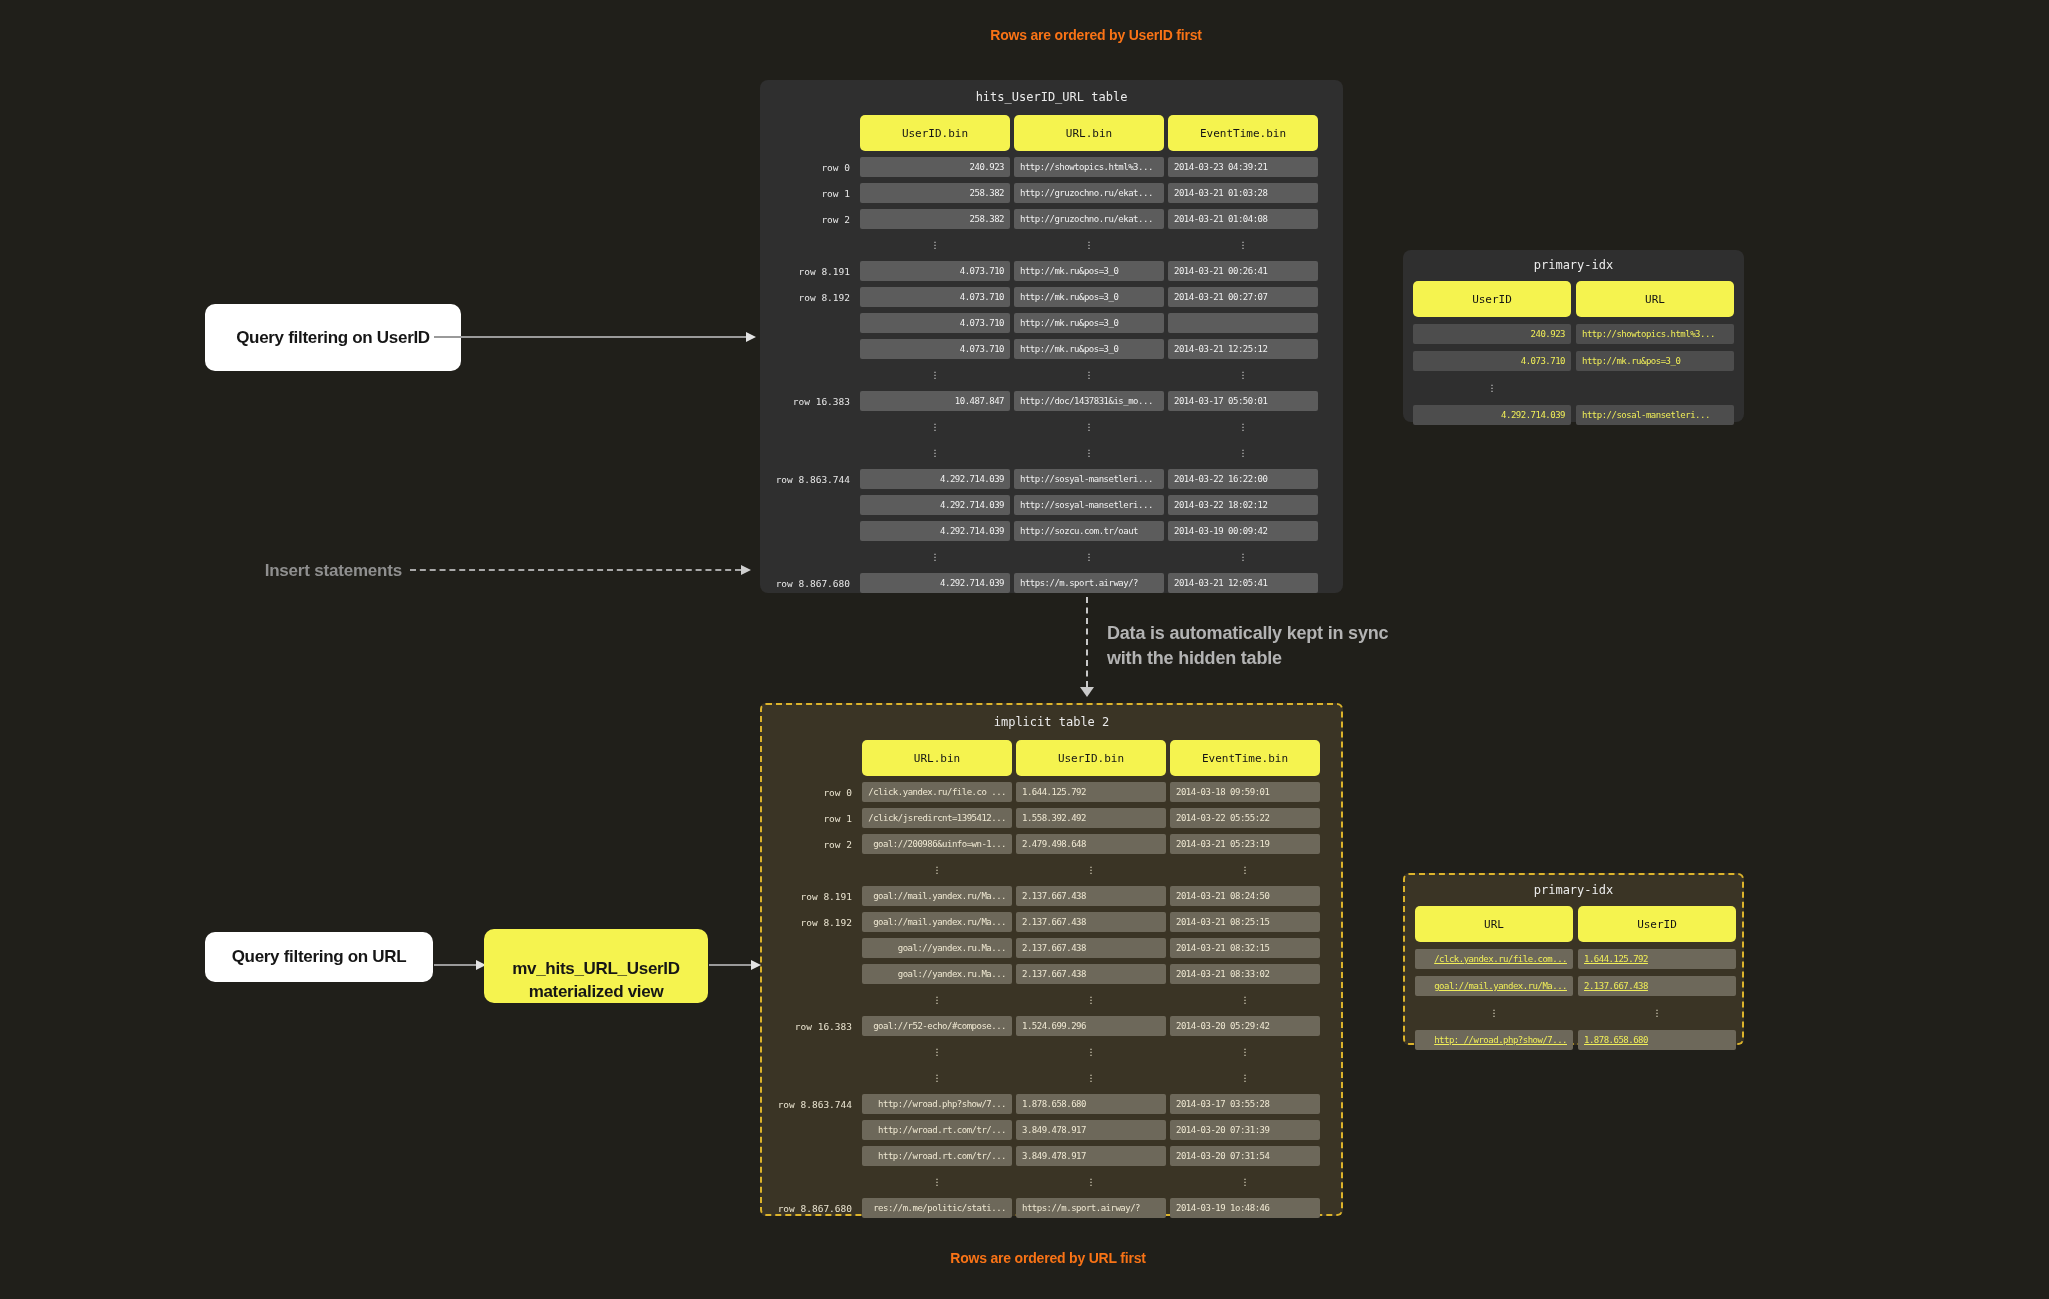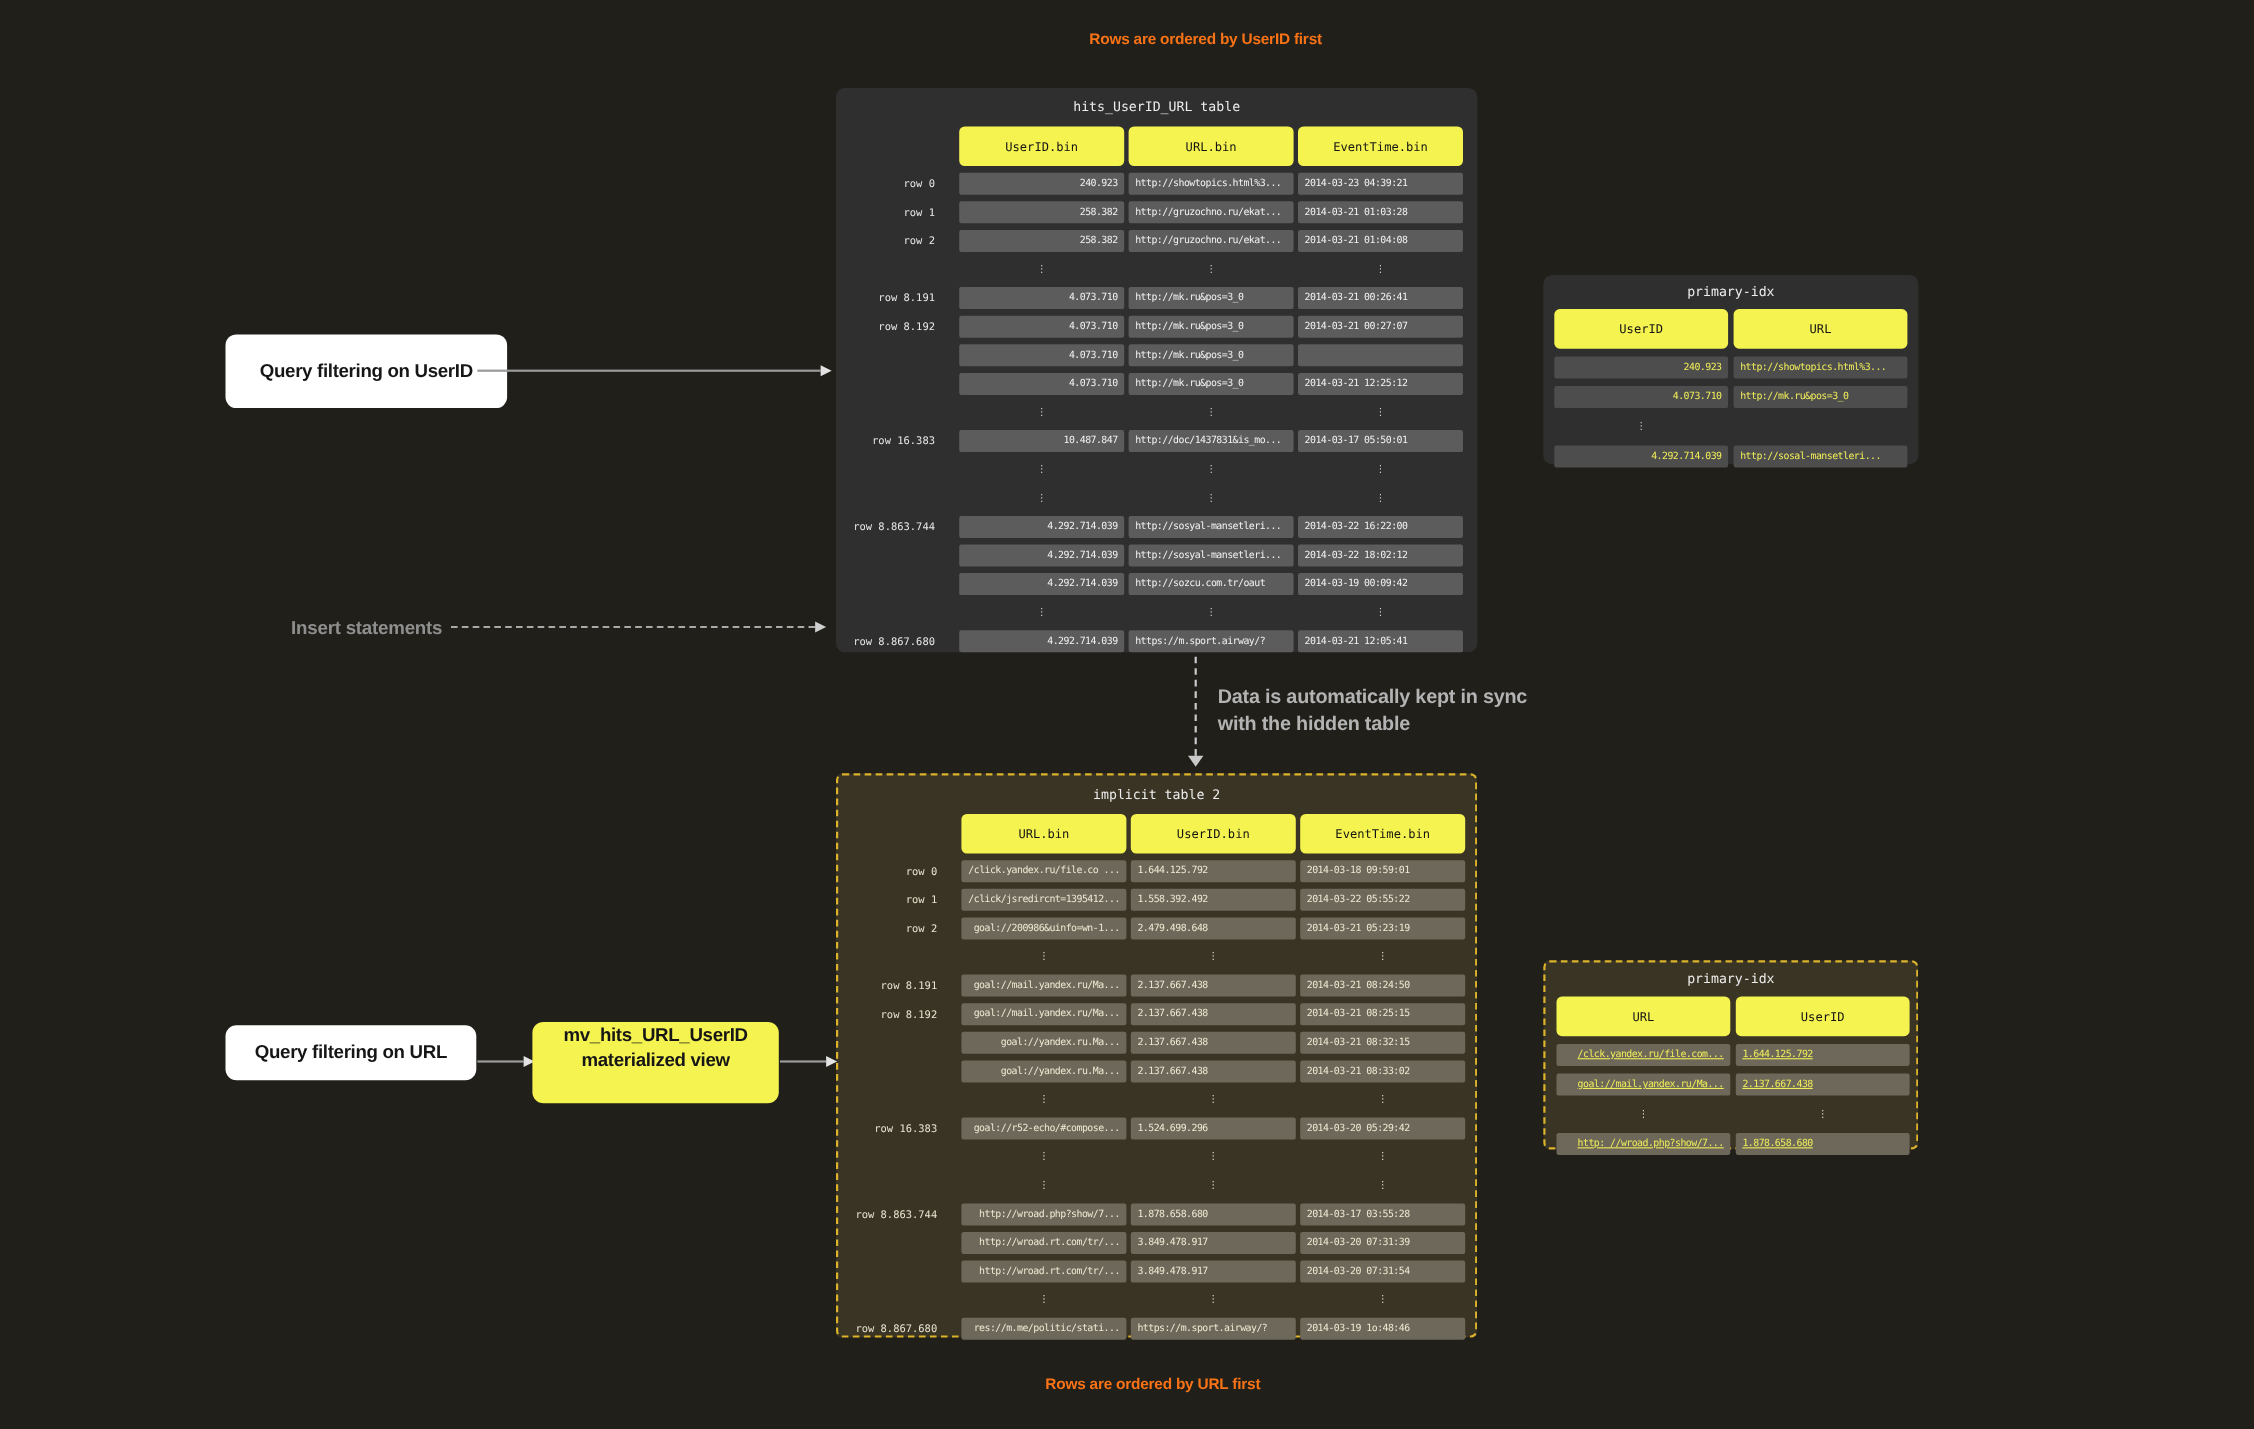--- a/index.html
+++ b/index.html
@@ -16,21 +16,21 @@
   .panel.olive{background:var(--panel-olive,#3a3425);border:2px dashed var(--dashed-border,#dcb32b);border-radius:6px;}
 
   .tbl-title{font-family:"DejaVu Sans Mono",monospace;font-size:12px;color:#ececec;
              text-align:center;margin:10px 0 11px;height:14px;line-height:14px;}
   .panel.idx .tbl-title{margin:8px 0 9px;}
 
   .trow{display:flex;align-items:center;height:20px;margin-bottom:6px;}
   .trow.thead{height:36px;}
   .panel.idx .trow{margin-bottom:7px;}
 
-  .rlabel{width:90px;padding-right:22px;flex:none;text-align:right;
+  .rlabel{width:90px;padding-right:10px;flex:none;text-align:right;
           font-family:"DejaVu Sans Mono",monospace;font-size:9.5px;color:#e8e8e8;white-space:nowrap;}
   .panel.olive .rlabel{color:#eae4d0;}
   .panel.idx .rlabel{width:4px;padding-right:6px;}
 
   .hcell{flex:none;width:150px;height:100%;border-radius:5px;background:var(--header-yellow,#f5f34f);
          color:#141414;font-family:"DejaVu Sans Mono",monospace;font-size:11px;
          display:flex;align-items:center;justify-content:center;white-space:nowrap;}
   .hcell + .hcell{margin-left:4px;}
   .panel.idx .hcell{width:158px;}
   .panel.idx .hcell + .hcell{margin-left:5px;}
@@ -53,21 +53,21 @@
   .panel.idx .dcell{width:158px;}
   .panel.idx .dcell + .dcell{margin-left:5px;}
   .panel.olive .dcell{color:#e8e2cc;}
 
   
   .wbox{position:absolute;background:#ffffff;border-radius:10px;color:#161616;font-weight:700;
         font-size:17px;letter-spacing:-.3px;display:flex;align-items:center;justify-content:center;
         text-align:center;white-space:nowrap;}
   .ybox{position:absolute;background:var(--header-yellow,#f5f34f);border-radius:10px;color:#161616;
         font-weight:700;font-size:17px;letter-spacing:-.3px;display:flex;flex-direction:column;
-        align-items:center;justify-content:flex-start;line-height:23px;text-align:center;}
+        align-items:center;justify-content:flex-end;line-height:23px;text-align:center;}
 
   
   .aline{position:absolute;height:2px;background:var(--arrow-gray,#9a9a9a);}
   .ahead-r{position:absolute;width:0;height:0;border-top:5px solid transparent;
            border-bottom:5px solid transparent;border-left:10px solid #e3e3e3;}
   .dline-h{position:absolute;border-top:2px dashed #a9a9a9;}
   .dline-v{position:absolute;border-left:2px dashed #c9c9c9;}
   .ahead-d{position:absolute;width:0;height:0;border-left:7px solid transparent;
            border-right:7px solid transparent;border-top:10px solid #c9c9c9;}
 

